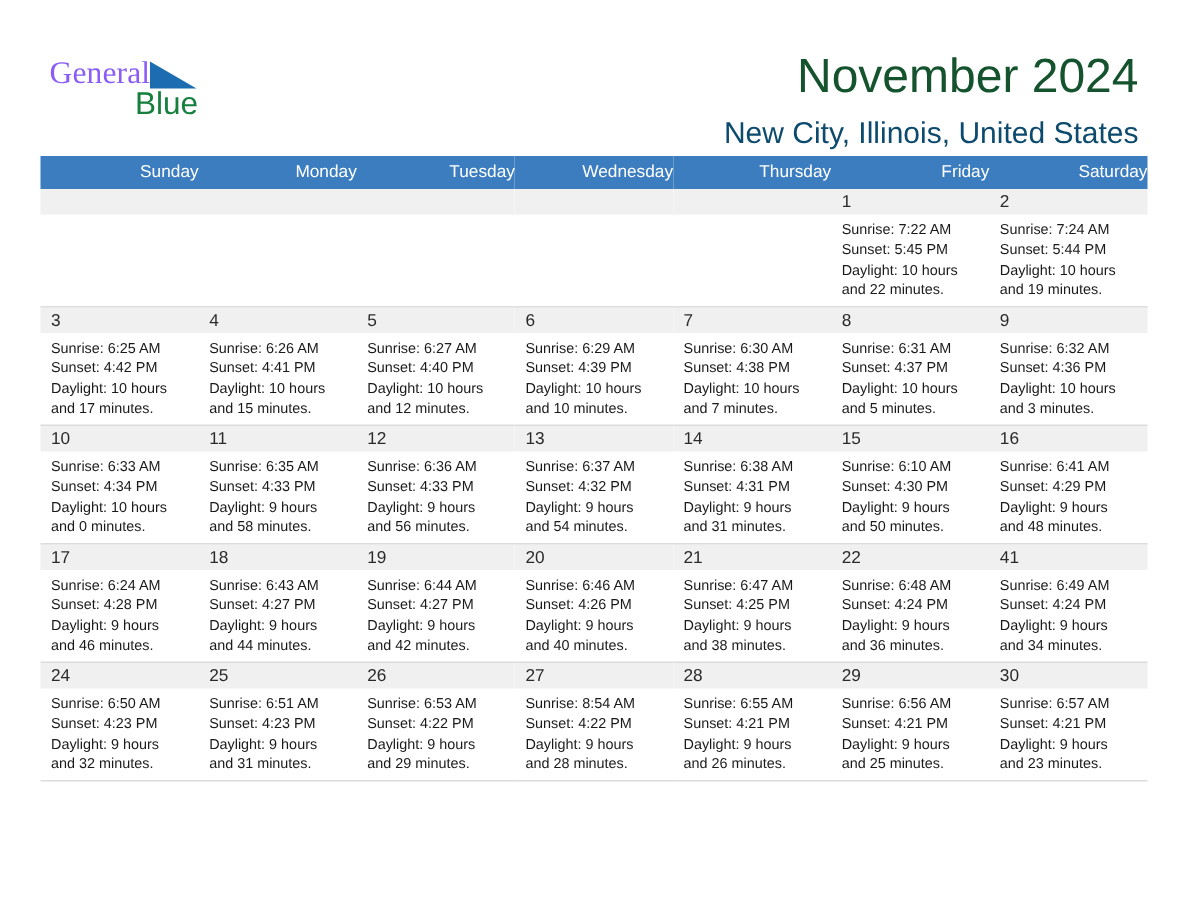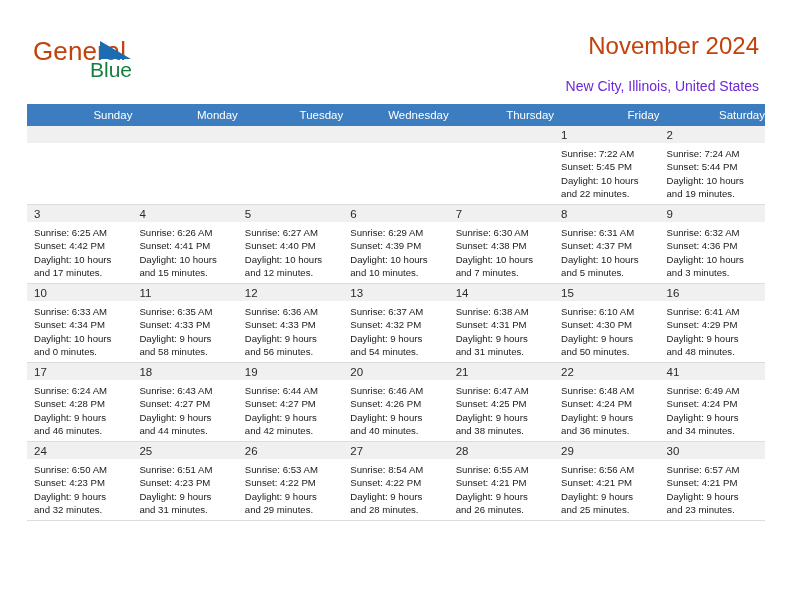--- a/index.html
+++ b/index.html
@@ -33,24 +33,24 @@
     position: absolute;
     left: 33px;
     top: 36px;
     width: 140px;
     height: 50px;
   }
   .logo-general {
     position: absolute;
     left: 0;
     top: 0;
-    font-size: 26px;
+    font-size: 21px;
     letter-spacing: 0.1px;
-    color: #c2410c;
-    font-family: Liberation Sans, sans-serif;
+    color: #8b5cf6;
+    font-family: Liberation Serif, serif;
   }
   .logo-blue {
     position: absolute;
     left: 57px;
     top: 22px;
     font-size: 21px;
     color: #15803d;
     font-family: "Liberation Sans", sans-serif;
   }
   .logo-tri {
@@ -60,31 +60,31 @@
     width: 0;
     height: 0;
     border-left: 31px solid #1b6cb0;
     border-top: 18px solid transparent;
   }
 
   .title {
     position: absolute;
     right: 33px;
     top: 32px;
-    font-size: 24px;
-    color: #c2410c;
+    font-size: 32px;
+    color: #14532d;
     white-space: nowrap;
     font-weight: normal;
   }
   .subtitle {
     position: absolute;
     right: 33px;
     top: 78px;
-    font-size: 14px;
-    color: #6d28d9;
+    font-size: 20px;
+    color: #0c4a6e;
     text-align: right;
     white-space: nowrap;
   }
 
   
   .calendar {
     position: absolute;
     left: 27px;
     top: 104px;
     width: 738px;

